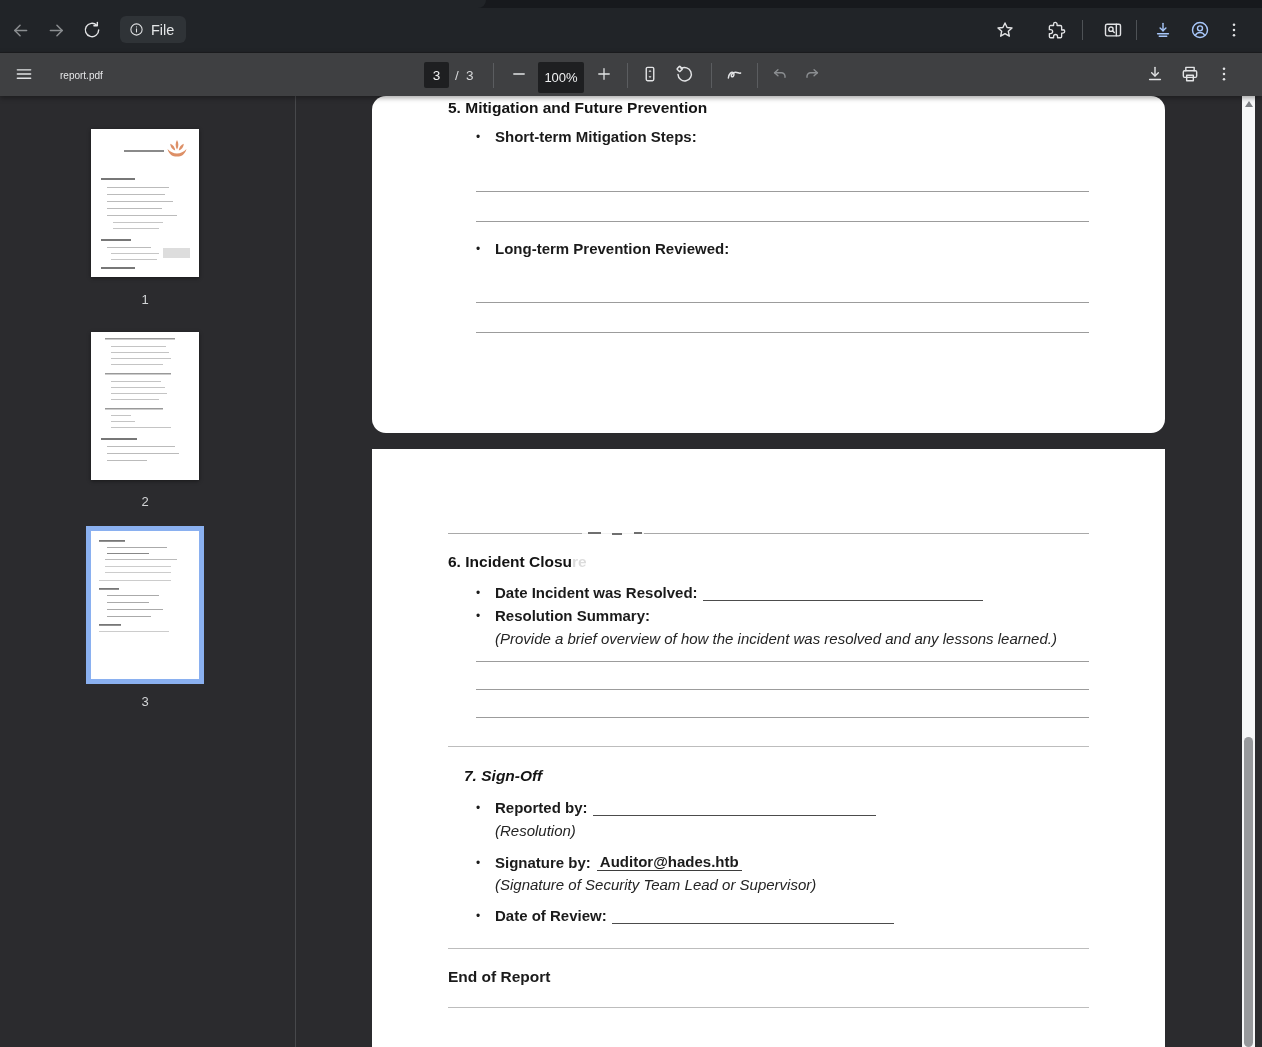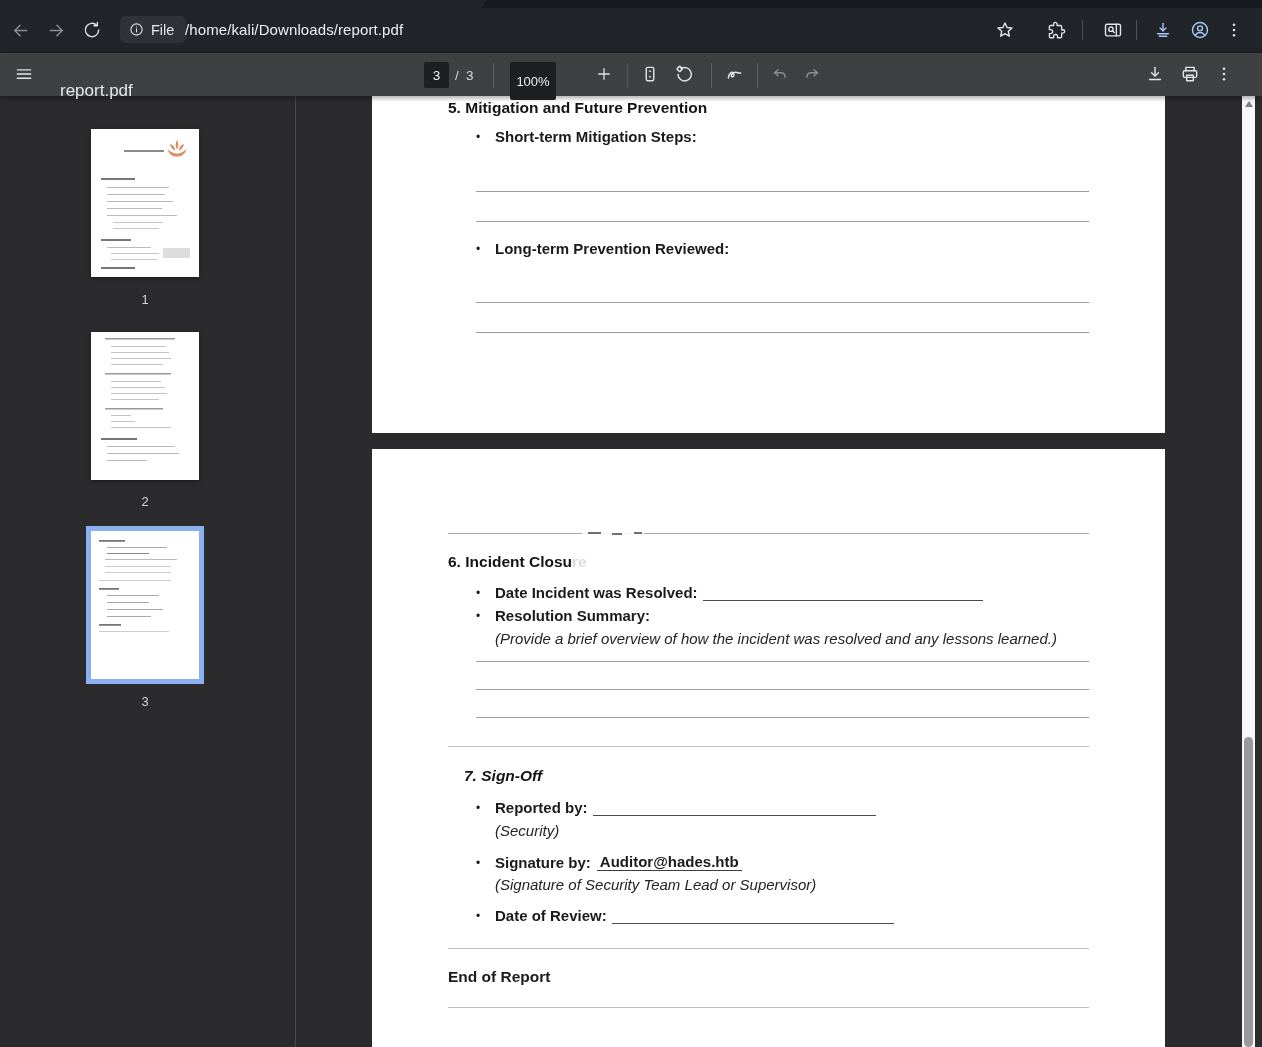--- a/index.html
+++ b/index.html
@@ -20,25 +20,25 @@
   .ic-fill{fill:#e2e3e5;stroke:none;}
   .dim .ic{stroke:#8b8e91;}
   .blue .ic{stroke:#a8c7fa;}
 
   .chip{left:120px;top:8px;height:27px;background:#2f3337;border-radius:6px;display:flex;
         align-items:center;gap:7px;padding:0 12px 0 9px;color:#e4e6e8;font-size:14.5px;}
   .url{left:185px;top:8px;height:27px;display:flex;align-items:center;color:#eceef0;font-size:15px;letter-spacing:.1px;}
   .vsep-top{width:1px;height:20px;background:#4e5256;top:12px;}
 
   
-  .pdftitle{left:60px;top:16px;height:44px;display:flex;align-items:center;color:#e6e7e9;font-size:17px;}
+  .pdftitle{left:60px;top:0;height:44px;display:flex;align-items:center;color:#e6e7e9;font-size:10px;}
   .numbox{background:#1e1f21;border-radius:2px;color:#f0f1f2;font-size:13.5px;display:flex;
           align-items:center;justify-content:center;}
   .pagebox{left:424px;top:9px;width:25px;height:26px;}
-  .zoombox{left:510px;top:9px;width:46px;height:38px;}
+  .zoombox{left:538px;top:9px;width:46px;height:31px;}
   .pg-sep{left:455px;top:0;height:44px;display:flex;align-items:center;color:#d7d8da;font-size:13.5px;}
   .pg-tot{left:466px;top:0;height:44px;display:flex;align-items:center;color:#d7d8da;font-size:13.5px;}
   .vsep{width:1px;height:25px;background:#5b5d60;top:10px;}
 
   
   .viewer{left:0;top:96px;width:1262px;height:951px;background:#2b2b2e;}
   .side-sep{left:295px;top:0;width:1px;height:951px;background:#47484b;}
 
   .thumb{left:91px;width:108px;height:148px;background-color:#fff;box-shadow:0 1px 4px rgba(0,0,0,.45);}
   .thumb.selected{box-shadow:0 0 0 5px #8ab0f0;}
@@ -94,21 +94,21 @@
     linear-gradient(#aaa,#aaa) 16px 71px/42px 1px no-repeat,
     linear-gradient(#aaa,#aaa) 16px 78px/56px 1px no-repeat,
     linear-gradient(#aaa,#aaa) 16px 85px/44px 1px no-repeat,
     linear-gradient(#777,#777) 8px 93px/22px 1.8px no-repeat,
     linear-gradient(#ccc,#ccc) 8px 100px/70px 1px no-repeat;
     background-color:#fff;}
   .logo{position:absolute;right:10px;top:9px;}
 
   
   .page{left:372px;width:793px;background:#fff;overflow:hidden;}
-  .pageA{top:0;height:337px;}
+  .pageA{top:0;height:337px;border-radius:14px;}
   .pageB{top:353px;height:714px;}
   .doc{color:#1b1b1b;font-size:15px;}
   .h2x{font-weight:700;font-size:15.5px;color:#141414;}
   .row{display:flex;align-items:flex-end;}
   .row .bullet{width:19px;font-size:12px;padding-bottom:1px;color:#1b1b1b;}
   .blabel{font-weight:700;white-space:nowrap;}
   .hint{font-style:italic;color:#242424;white-space:nowrap;}
   .fill-line{height:1px;background:#9c9c9c;left:104px;width:613px;}
   .rule{height:1px;background:#bdbdbd;left:76px;width:641px;}
   .wline{display:inline-block;border-bottom:1.7px solid #4c4c4c;height:13px;margin-left:5px;}
@@ -150,21 +150,20 @@
   </div>
 
   <div class="abs chip">
     <svg class="ic" width="15" height="15" viewBox="0 0 24 24">
         <circle cx="12" cy="12" r="9"></circle>
         <path d="M12 11v5"></path>
         <path d="M12 7.5v.5"></path>
       </svg>
     <span>File</span>
   </div>
-  <span class="abs url">/home/kali/Downloads/report.pdf</span>
 
   <div class="abs btn" style="left:991px;top:8px;">
     <svg class="ic" width="20" height="20" viewBox="0 0 24 24">
         <path d="M12 3.6l2.5 5.4 5.9.6-4.4 4 1.2 5.8L12 16.4l-5.2 3 1.2-5.8-4.4-4 5.9-.6z"></path>
       </svg>
   </div>
   <div class="abs btn" style="left:1042px;top:8px;">
     <svg class="ic" width="19" height="19" viewBox="0 0 24 24">
         <path d="M20.2 11.5h-1.7V7.3c0-.9-.7-1.6-1.6-1.6h-4.2V4c0-1.2-1-2.2-2.2-2.2S8.3 2.8 8.3 4v1.7H4.6C3.7 5.7 3 6.4 3 7.3v3.6h1.6c1.4 0 2.5 1.1 2.5 2.5S6 15.9 4.6 15.9H3v3.6c0 .9.7 1.6 1.6 1.6h3.7v-1.6c0-1.4 1.1-2.5 2.5-2.5s2.5 1.1 2.5 2.5v1.6h3.6c.9 0 1.6-.7 1.6-1.6v-4.2h1.7c1.2 0 2.2-1 2.2-2.2s-1-2.1-2.2-2.1z"></path>
       </svg>
@@ -350,21 +349,21 @@
     <div class="abs fill-line" style="top:268px;"></div>
     <div class="abs rule" style="top:297px;"></div>
 
     <div class="abs h2x" style="left:92px;top:318px;font-style:italic;">7. Sign-Off</div>
 
     <div class="abs row" style="left:104px;top:350px;">
       <span class="bullet">•</span>
       <span class="blabel">Reported by:</span>
       <span class="wline" style="width:283px;"></span>
     </div>
-    <div class="abs hint" style="left:123px;top:373px;">(Security)</div>
+    <div class="abs hint" style="left:123px;top:373px;">(Resolution)</div>
 
     <div class="abs row" style="left:104px;top:404px;">
       <span class="bullet">•</span>
       <span class="blabel">Signature by:</span>
       <span class="uval">Auditor@hades.htb</span>
     </div>
     <div class="abs hint" style="left:123px;top:427px;">(Signature of Security Team Lead or Supervisor)</div>
 
     <div class="abs row" style="left:104px;top:458px;">
       <span class="bullet">•</span>

